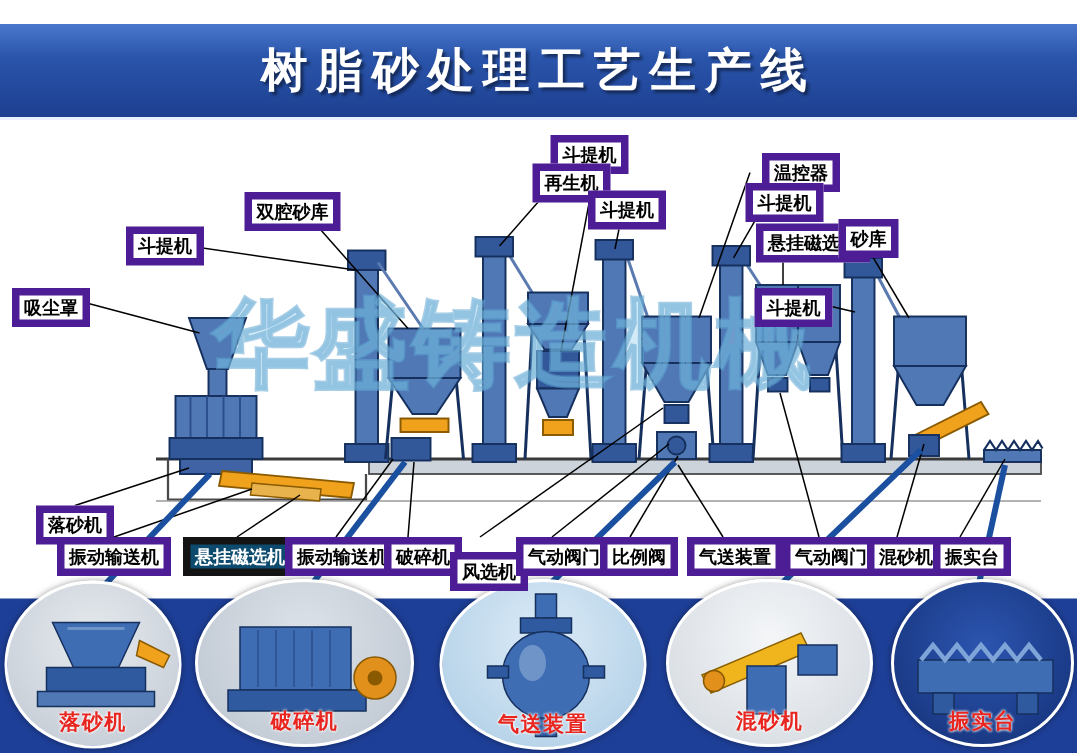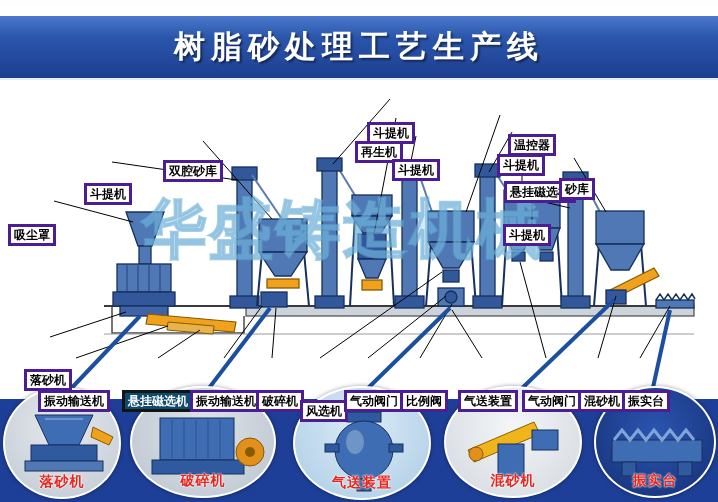--- a/index.html
+++ b/index.html
@@ -22,23 +22,23 @@
     position:absolute;left:142px;top:186px;z-index:3;white-space:nowrap;
     font-size:64px;font-weight:bold;letter-spacing:3px;
     color:rgba(150,205,235,0.42);
     -webkit-text-stroke:2px rgba(95,165,210,0.55);
   }
   .band{
     position:absolute;left:0;top:399px;width:718px;height:103px;
     background:#1e3f97;z-index:1;
   }
   .lbl{
-    position:absolute;z-index:6;background:#fff;border:3px solid #4c1d95;
+    position:absolute;z-index:6;background:#fff;border:5px solid #4c1d95;
     color:#000;font-size:12px;font-weight:bold;line-height:16px;
-    padding:0 3px;white-space:nowrap;margin-top:32px;
+    padding:0 3px;white-space:nowrap;
   }
   .lbl.dark{background:#0c4a6e;color:#fff;border-color:#141414;}
   .inset{
     position:absolute;z-index:5;border:2px solid #fff;border-radius:50%;
     overflow:hidden;box-sizing:border-box;box-shadow:0 0 4px rgba(0,0,0,.4);
   }
   .inset svg{position:absolute;left:0;top:0;}
   .inset-caption{
     position:absolute;left:0;bottom:6px;width:100%;text-align:center;z-index:2;
     color:#e8251f;font-size:14px;font-weight:bold;letter-spacing:1px;

